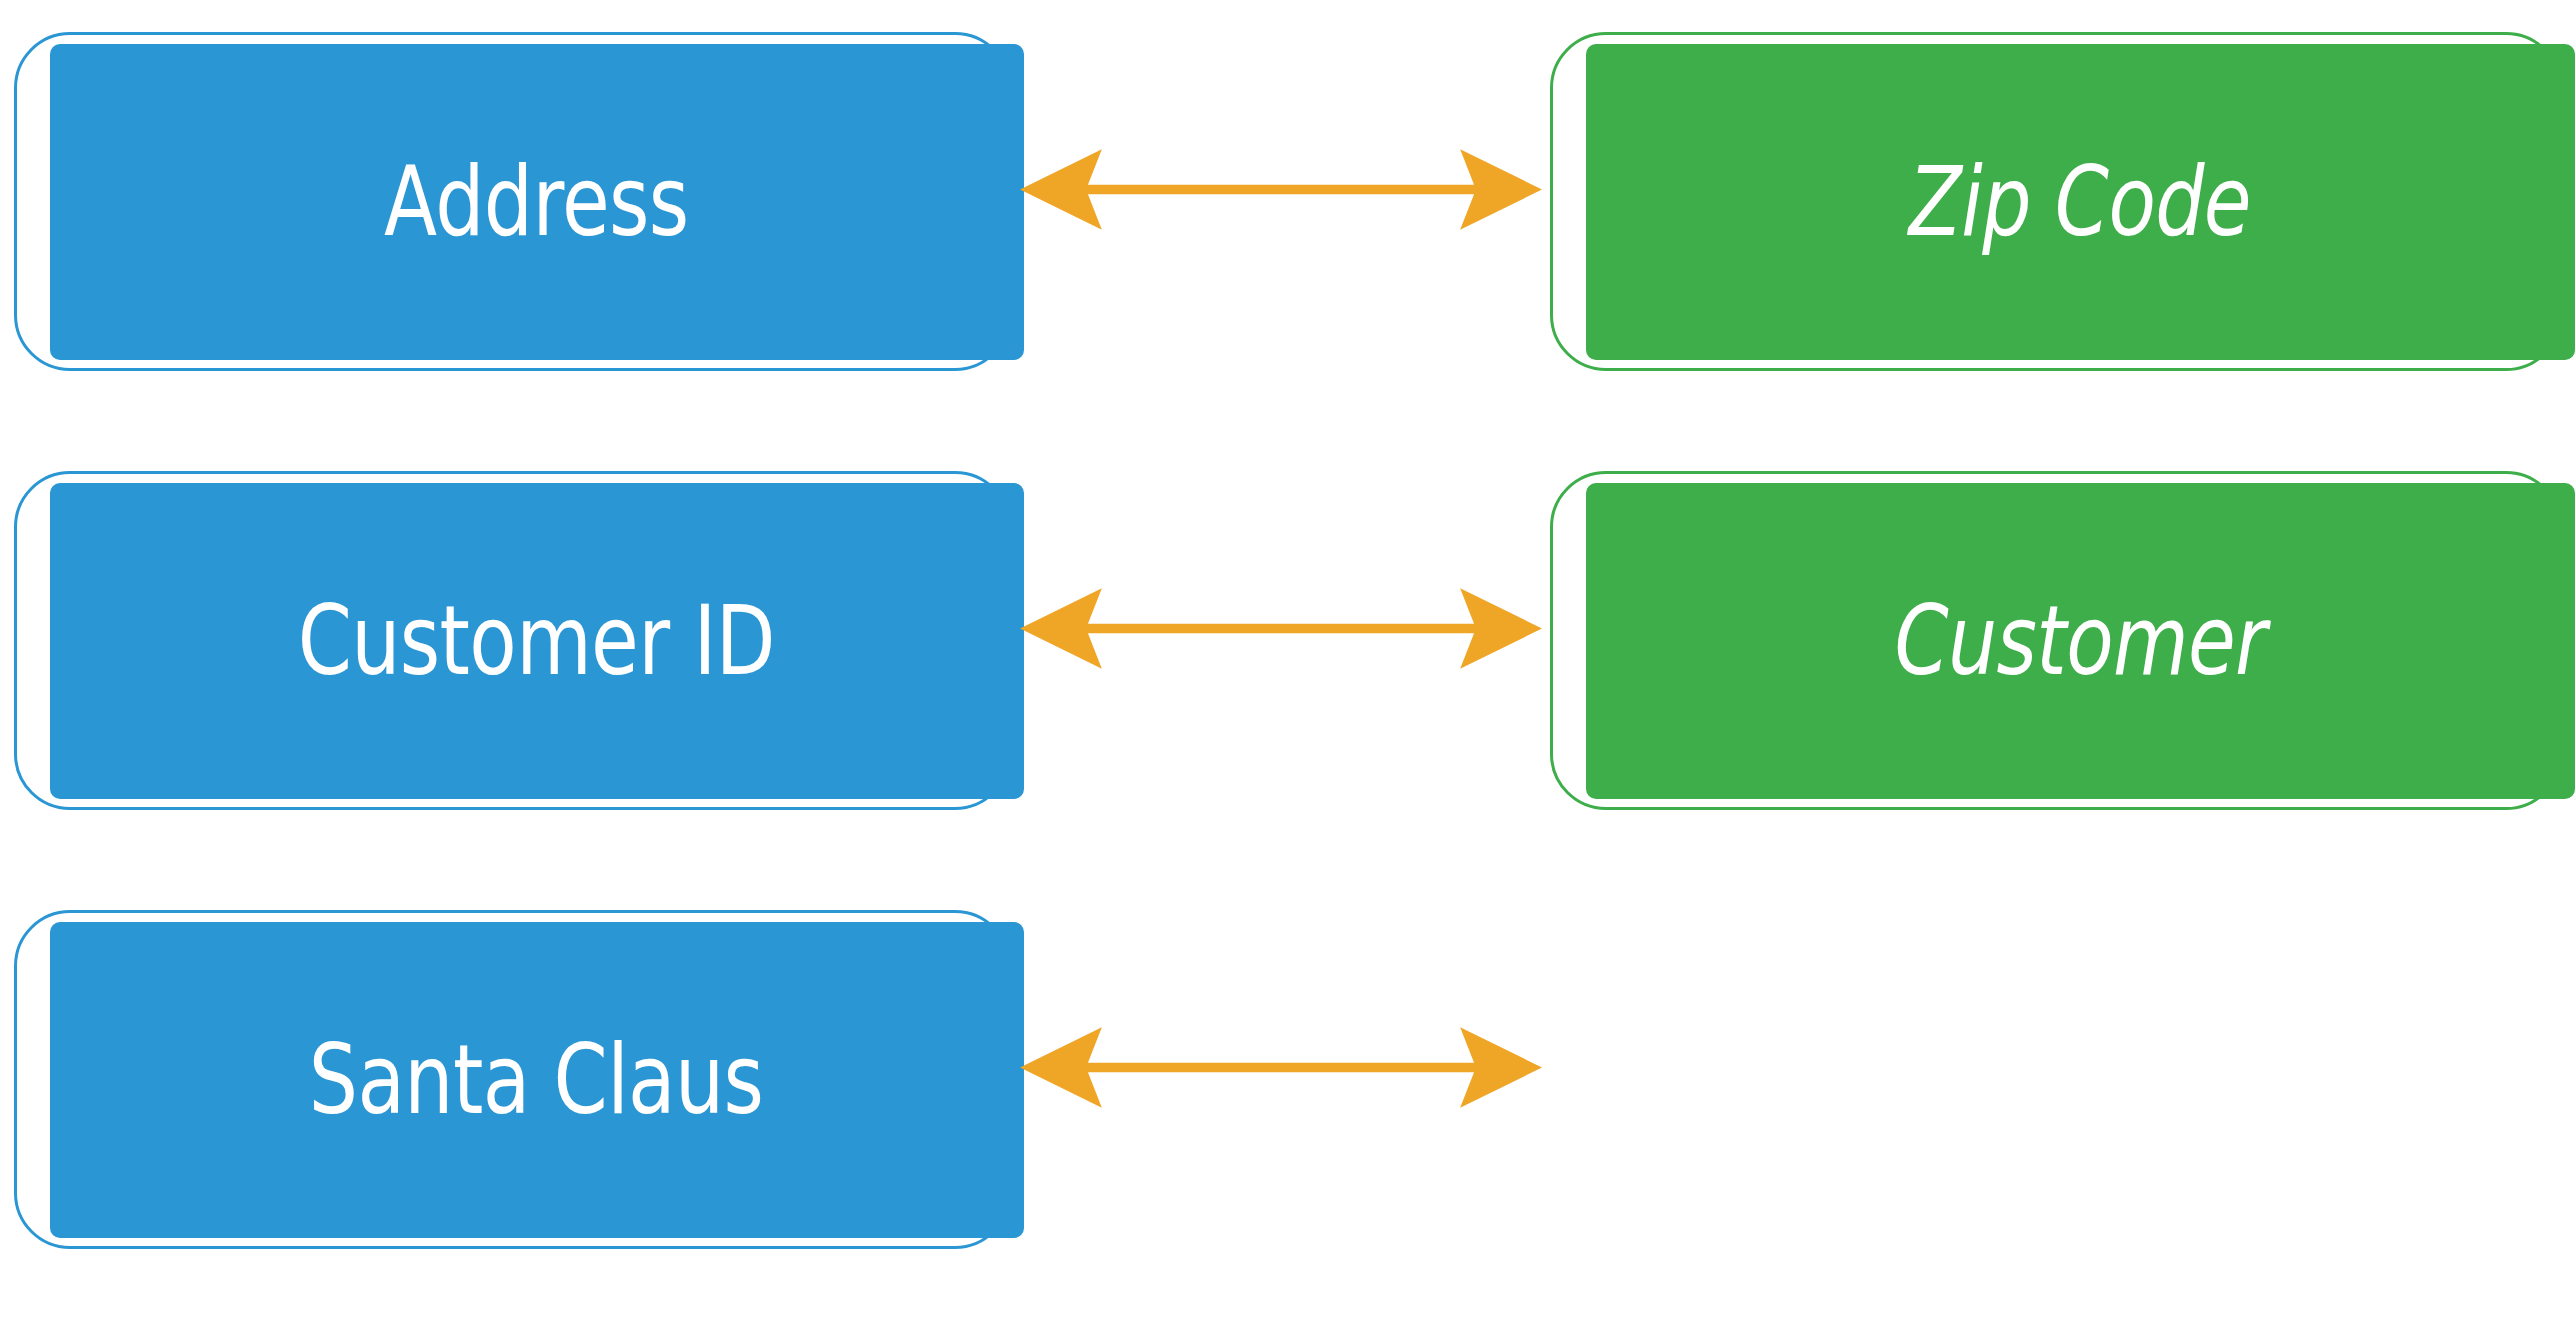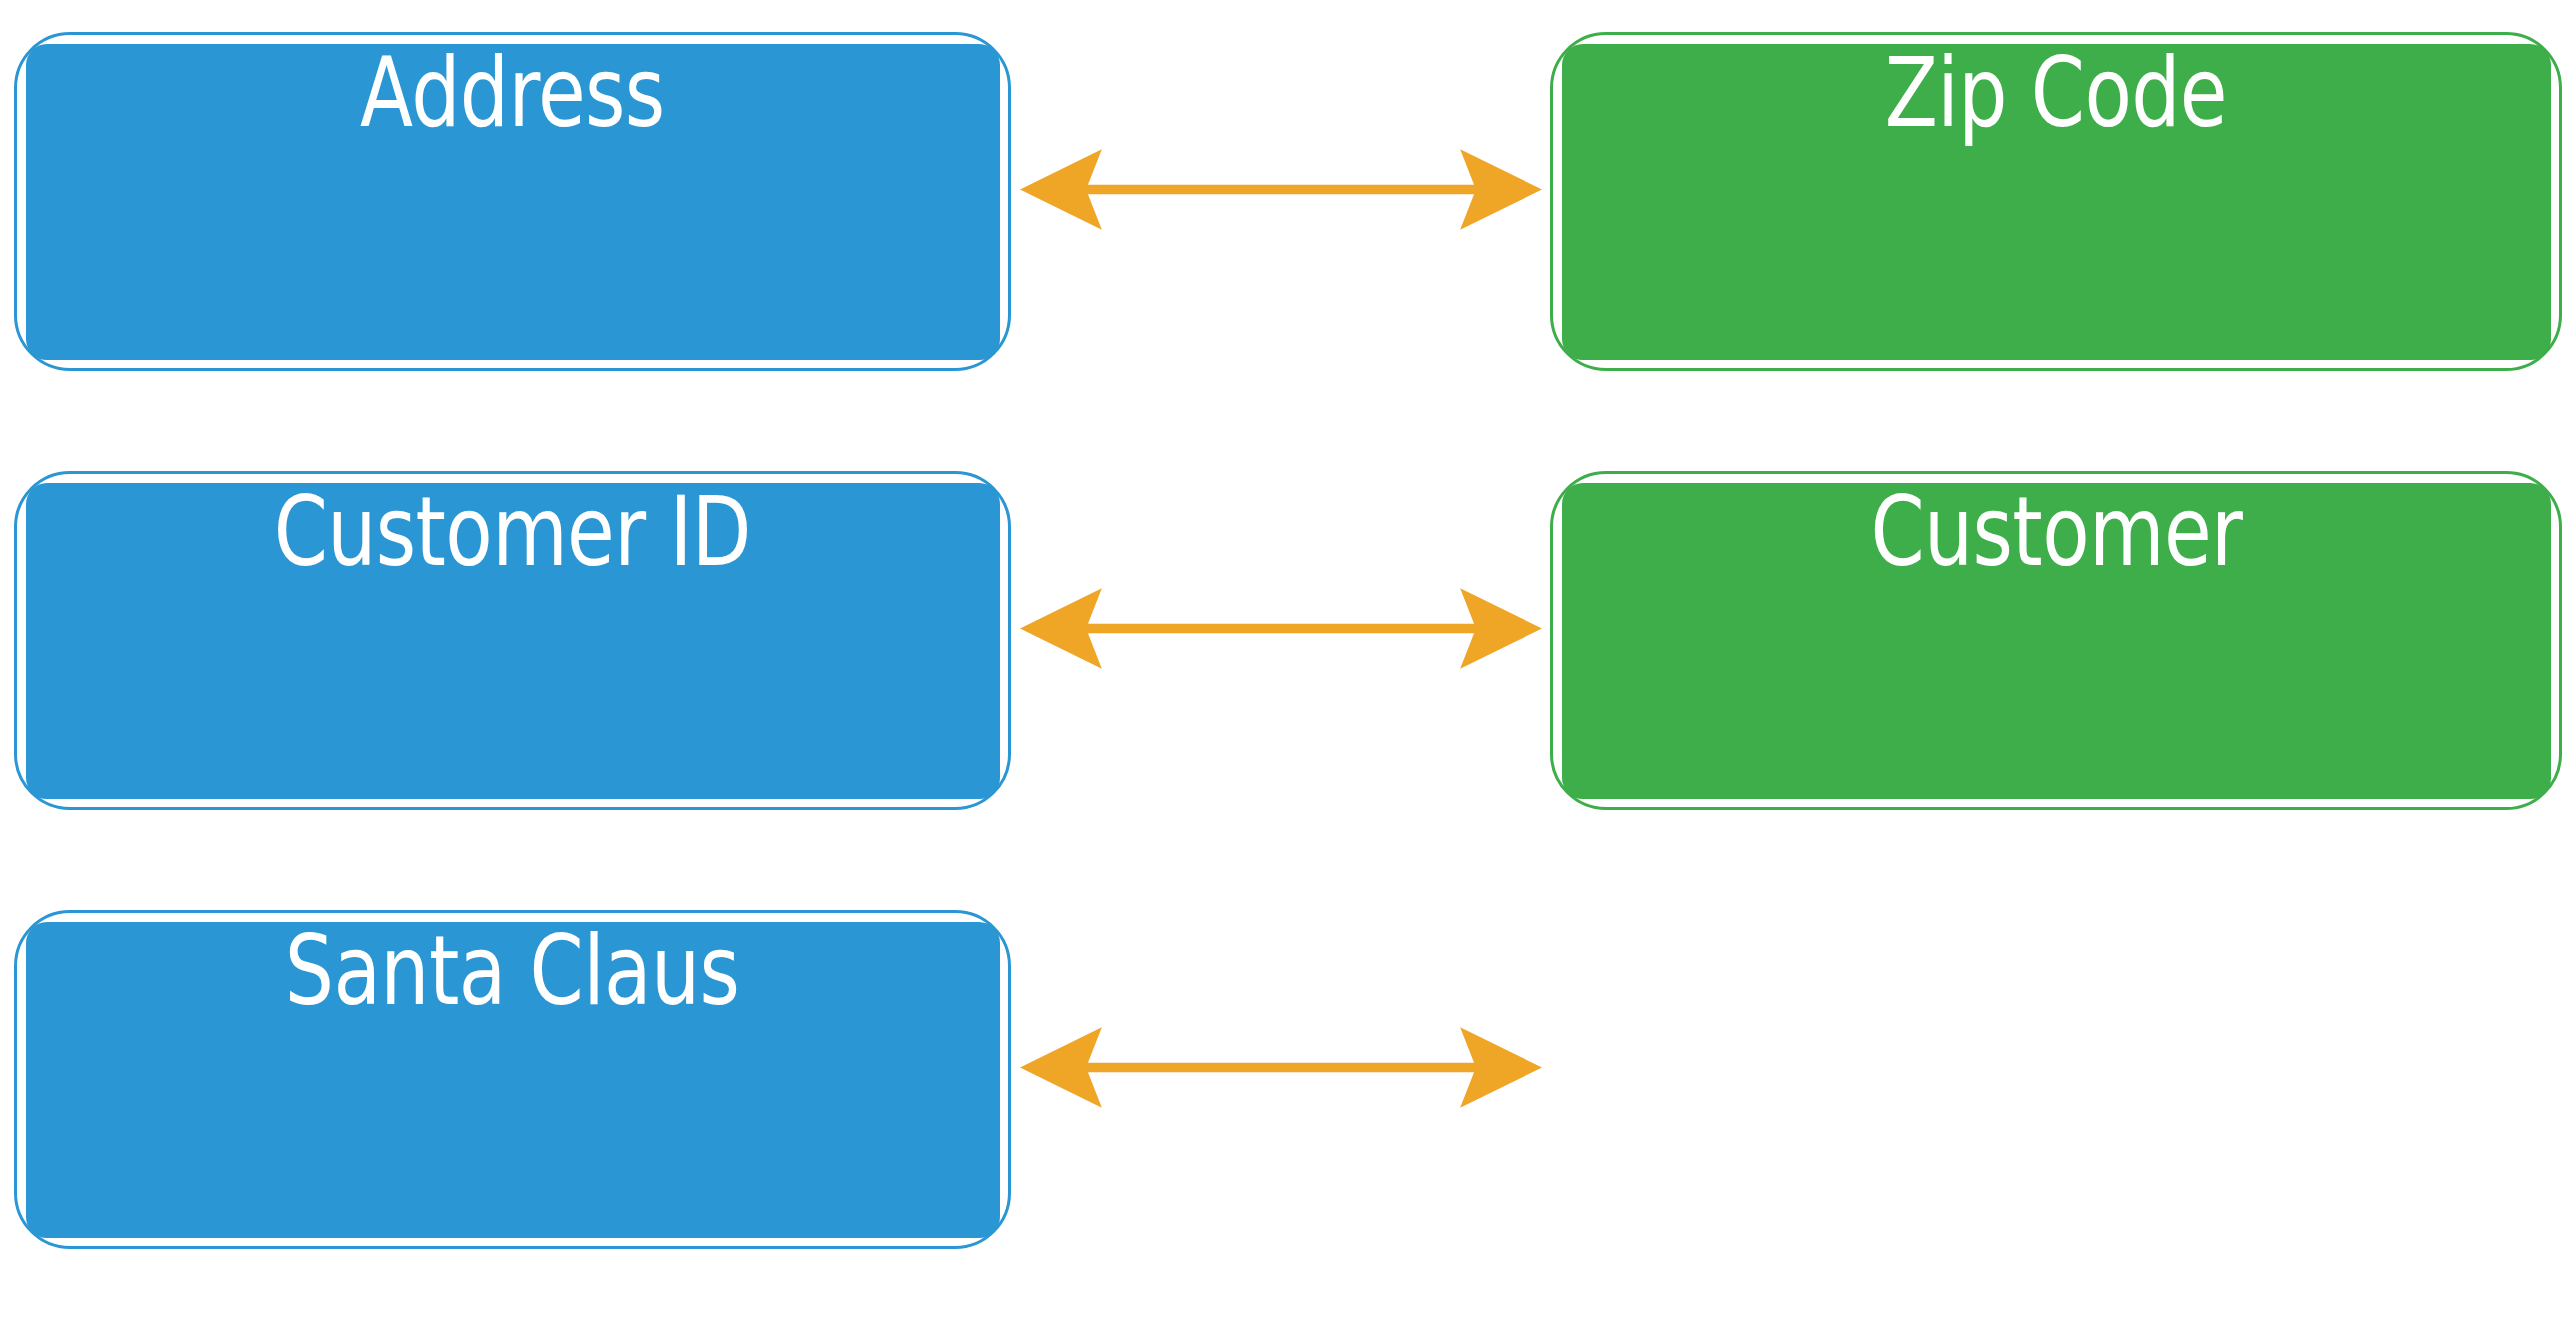--- a/index.html
+++ b/index.html
@@ -41,44 +41,46 @@
     border-style: solid;
     border-width: 3.9px;
     border-radius: 56px;
     background: #ffffff;
     padding: 8.5px;
   }
   .node-inner {
     width: 100%;
     height: 100%;
     box-sizing: border-box;
-    border-radius: 21px;
+    border-radius: 10px;
     display: flex;
-    align-items: flex-start;
+    align-items: center;
     justify-content: center;
+    margin-left: 24px;
   }
 
   .node-left {
     left: 14px;
     width: 997px;
     height: 339px;
     border-color: #2A96D4;
   }
   .node-left .node-inner {
     background: #2A96D4;
   }
 
   .node-right {
     left: 1550px;
     width: 1012px;
     height: 339px;
     border-color: #3DAE49;
   }
   .node-right .node-inner {
     background: #3DAE49;
+    font-style: italic;
   }
 
   .node-label {
     color: #ffffff;
     font-family: "DejaVu Sans", "Liberation Sans", sans-serif;
     font-size: 97px;
     font-weight: 400;
     line-height: 1;
     letter-spacing: -0.8px;
     white-space: nowrap;

